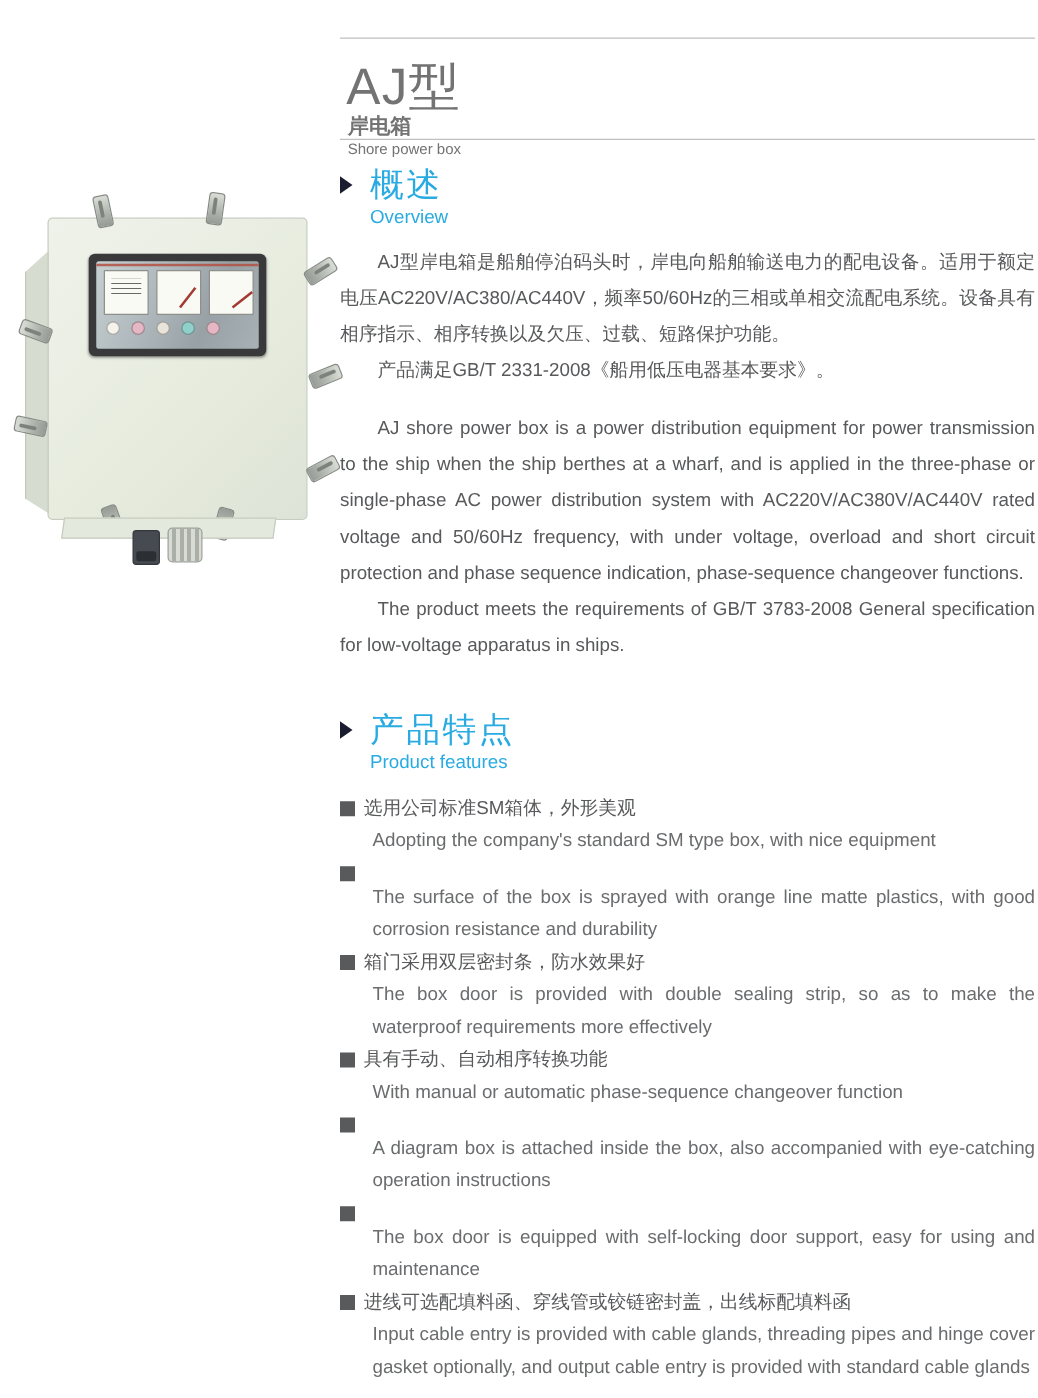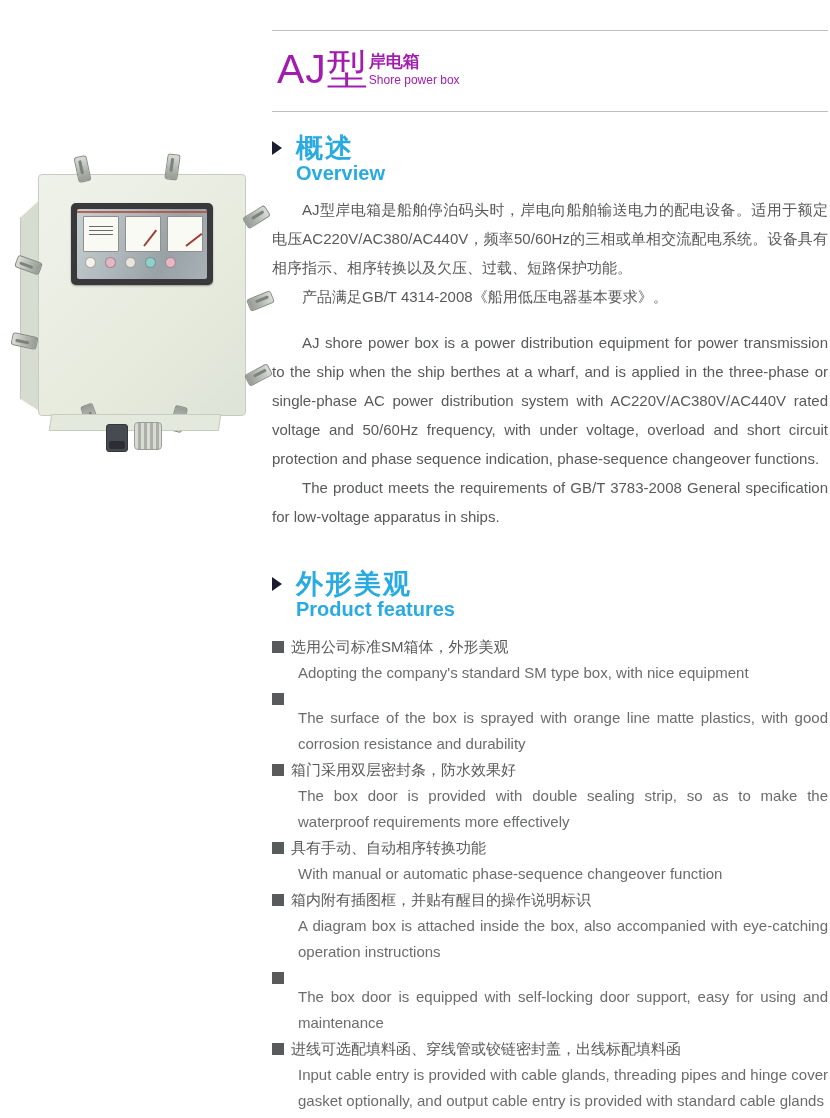--- a/index.html
+++ b/index.html
@@ -5,35 +5,35 @@
   html,body{margin:0;padding:0;background:#fff;}
   .page{position:relative;width:830px;height:1118px;background:#ffffff;overflow:hidden;
         font-family:"Liberation Sans","DejaVu Sans",sans-serif;color:#58595b;}
 
   
   .rule{position:absolute;left:272px;width:556px;height:1px;background:#bfbfbf;}
   .rule-top{top:30px;}
   .rule-mid{top:111px;}
 
   
-  .title-block{position:absolute;left:277px;top:47px;display:flex;align-items:flex-end;color:#a21caf;}
+  .title-block{position:absolute;left:277px;top:47px;display:flex;align-items:flex-end;color:#737373;flex-direction:column;}
   .title-model{font-size:41px;line-height:44px;letter-spacing:1px;}
   .title-sub{padding-bottom:2px;}
   .title-zh{font-size:17px;font-weight:bold;line-height:19px;}
   .title-en{font-size:12px;line-height:18px;}
 
   
   .col{position:absolute;left:272px;top:133px;width:556px;}
 
-  .sec-head{display:flex;align-items:flex-start;font-weight:bold;}
+  .sec-head{display:flex;align-items:flex-start;}
   .tri-icon{width:0;height:0;border-left:10px solid #1c1c30;border-top:7px solid transparent;
             border-bottom:7px solid transparent;margin-top:8px;flex:0 0 auto;}
   .sec-titles{margin-left:14px;color:#29abe2;}
   .sec-zh{font-size:27px;line-height:30px;letter-spacing:2px;}
-  .sec-en{font-size:20px;line-height:19px;margin-top:1px;}
+  .sec-en{font-size:15px;line-height:19px;margin-top:1px;}
 
   .p{font-size:15px;line-height:29px;text-align:justify;color:#58595b;margin:0;}
   .indent{text-indent:2em;}
   .p-zh-1{margin-top:12px;}
   .p-en-1{margin-top:17px;}
 
   .sec2{margin-top:38px;}
 
   
   .feat-list{margin-top:15px;}
@@ -155,28 +155,28 @@
 
     <div class="sec-head">
       <div class="tri-icon"></div>
       <div class="sec-titles">
         <div class="sec-zh">概述</div>
         <div class="sec-en">Overview</div>
       </div>
     </div>
 
     <p class="p indent p-zh-1">AJ型岸电箱是船舶停泊码头时，岸电向船舶输送电力的配电设备。适用于额定电压AC220V/AC380/AC440V，频率50/60Hz的三相或单相交流配电系统。设备具有相序指示、相序转换以及欠压、过载、短路保护功能。</p>
-    <p class="p indent">产品满足GB/T 4314-2008《船用低压电器基本要求》。</p>
+    <p class="p indent">产品满足GB/T 2331-2008《船用低压电器基本要求》。</p>
     <p class="p indent p-en-1">AJ shore power box is a power distribution equipment for power transmission to the ship when the ship berthes at a wharf, and is applied in the three-phase or single-phase AC power distribution system with AC220V/AC380V/AC440V rated voltage and 50/60Hz frequency, with under voltage, overload and short circuit protection and phase sequence indication, phase-sequence changeover functions.</p>
     <p class="p indent">The product meets the requirements of GB/T 3783-2008 General specification for low-voltage apparatus in ships.</p>
 
     <div class="sec-head sec2">
       <div class="tri-icon"></div>
       <div class="sec-titles">
-        <div class="sec-zh">外形美观</div>
+        <div class="sec-zh">产品特点</div>
         <div class="sec-en">Product features</div>
       </div>
     </div>
 
     <div class="feat-list" id="feat-list">
   <div class="f-item">
     <div class="f-zh">
       <span class="bullet"></span>
       <span class="f-zh-text">选用公司标准SM箱体，外形美观</span>
     </div>
@@ -202,21 +202,20 @@
     <div class="f-zh">
       <span class="bullet"></span>
       <span class="f-zh-text">具有手动、自动相序转换功能</span>
     </div>
     <div class="f-en">With manual or automatic phase-sequence changeover function</div>
   </div>
 
   <div class="f-item">
     <div class="f-zh">
       <span class="bullet"></span>
-      <span class="f-zh-text">箱内附有插图框，并贴有醒目的操作说明标识</span>
     </div>
     <div class="f-en">A diagram box is attached inside the box, also accompanied with eye-catching operation instructions</div>
   </div>
 
   <div class="f-item">
     <div class="f-zh">
       <span class="bullet"></span>
     </div>
     <div class="f-en">The box door is equipped with self-locking door support, easy for using and maintenance</div>
   </div>

